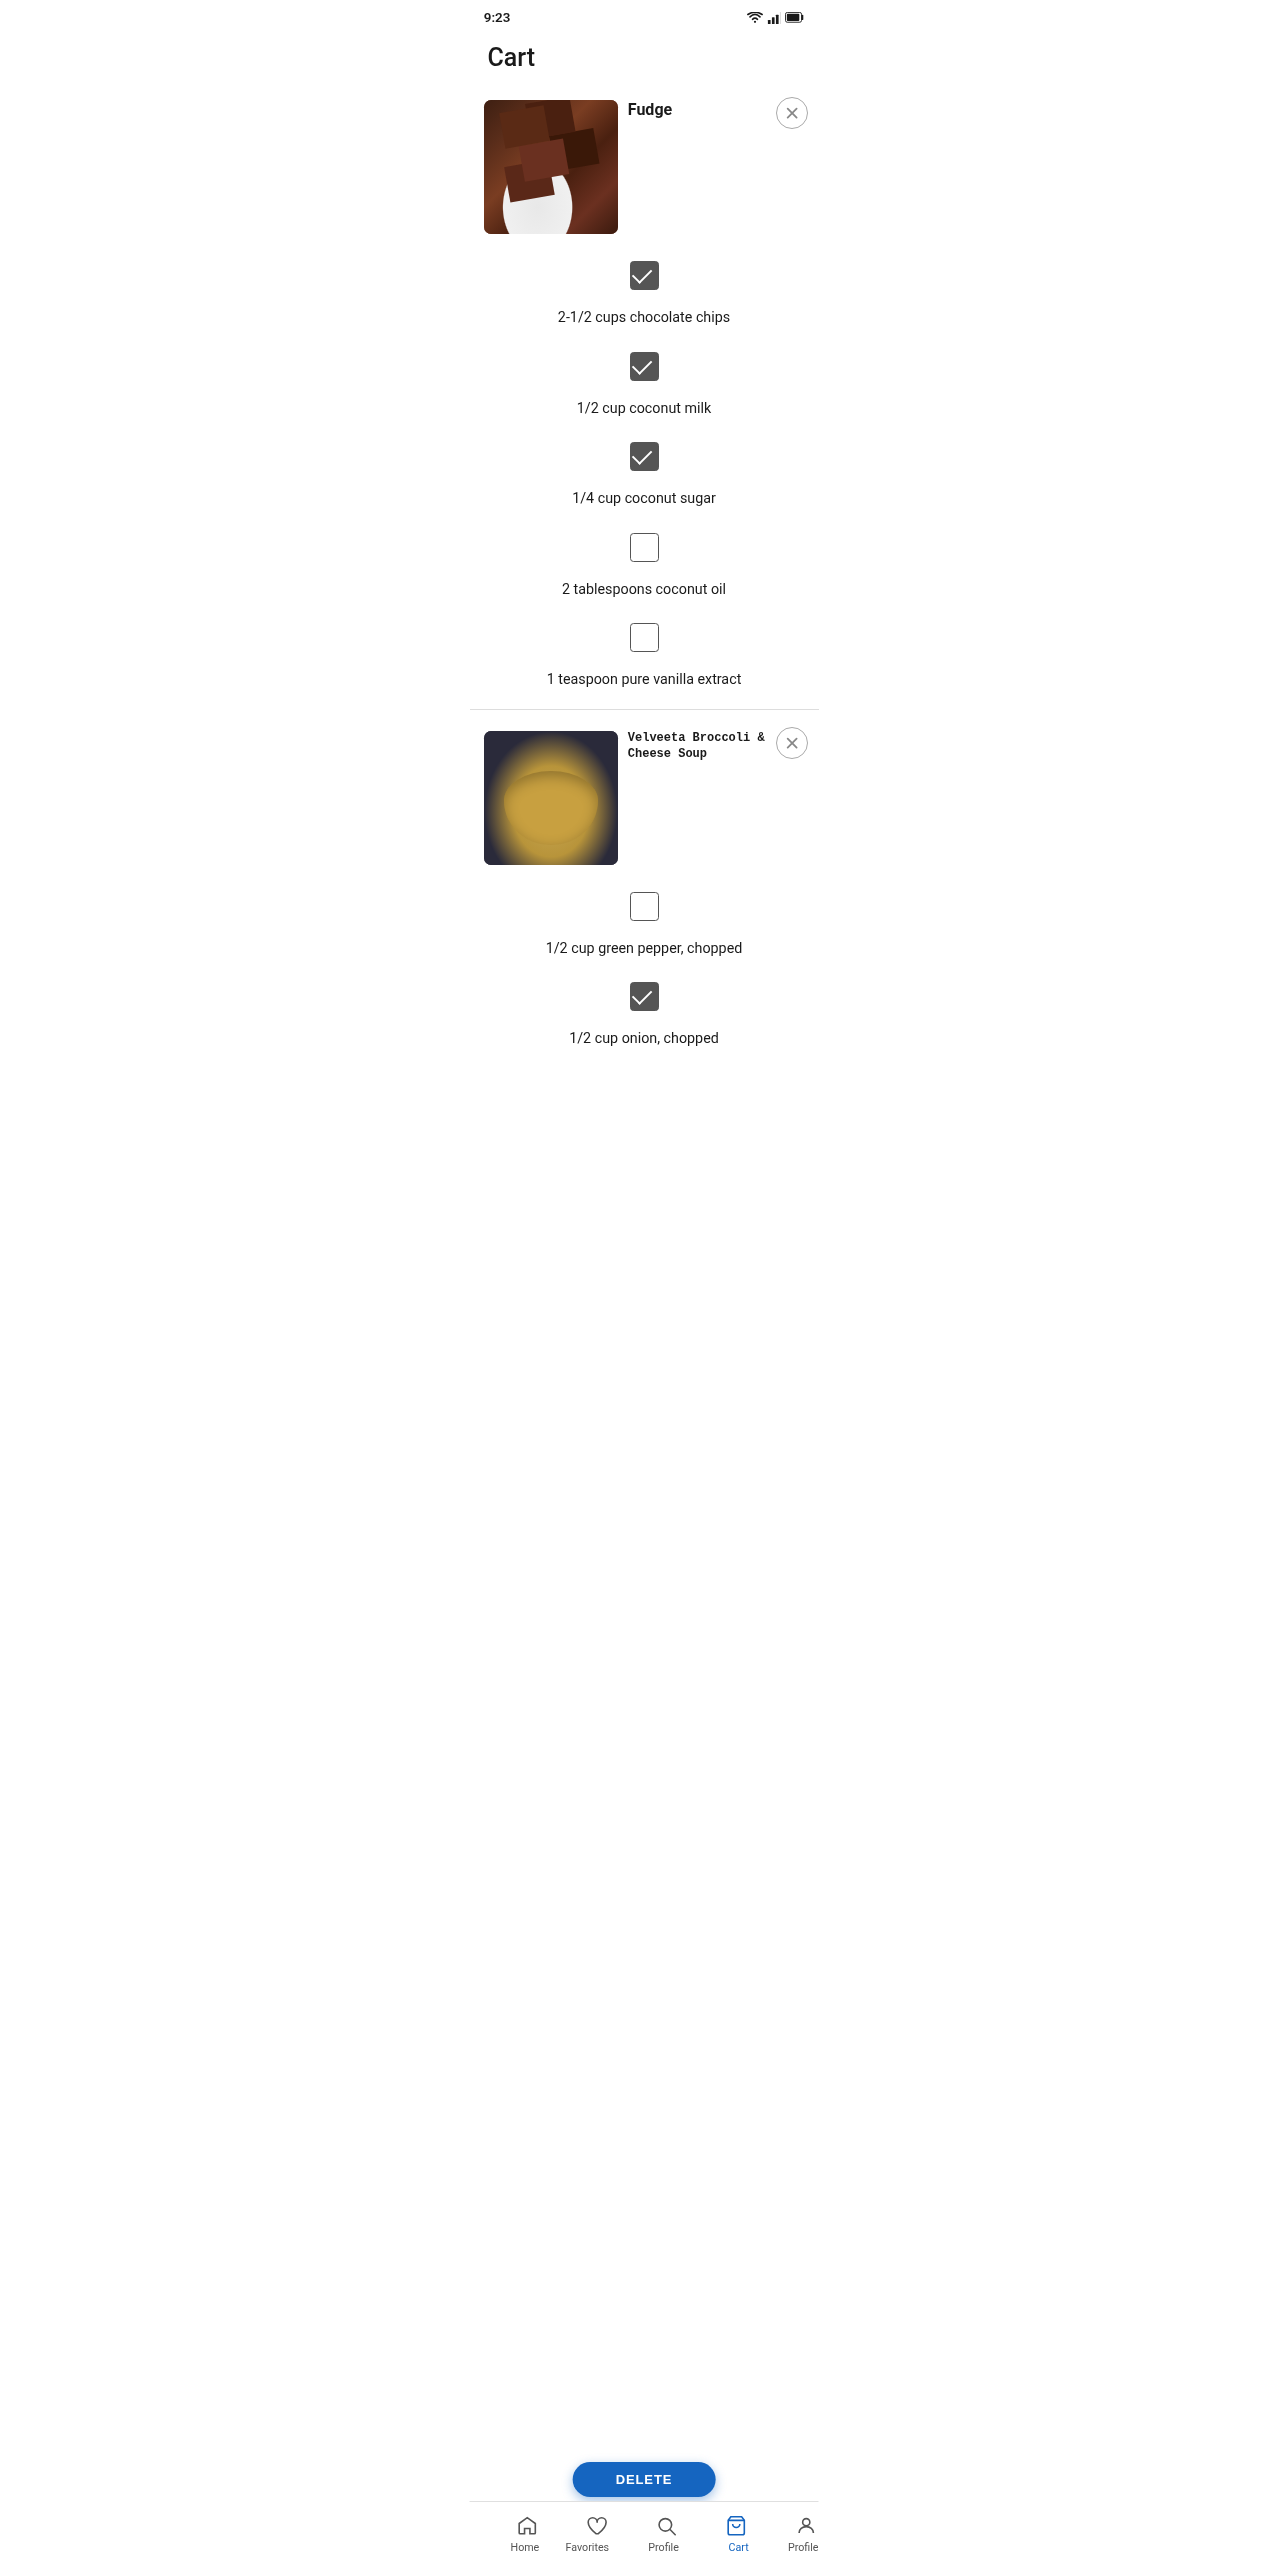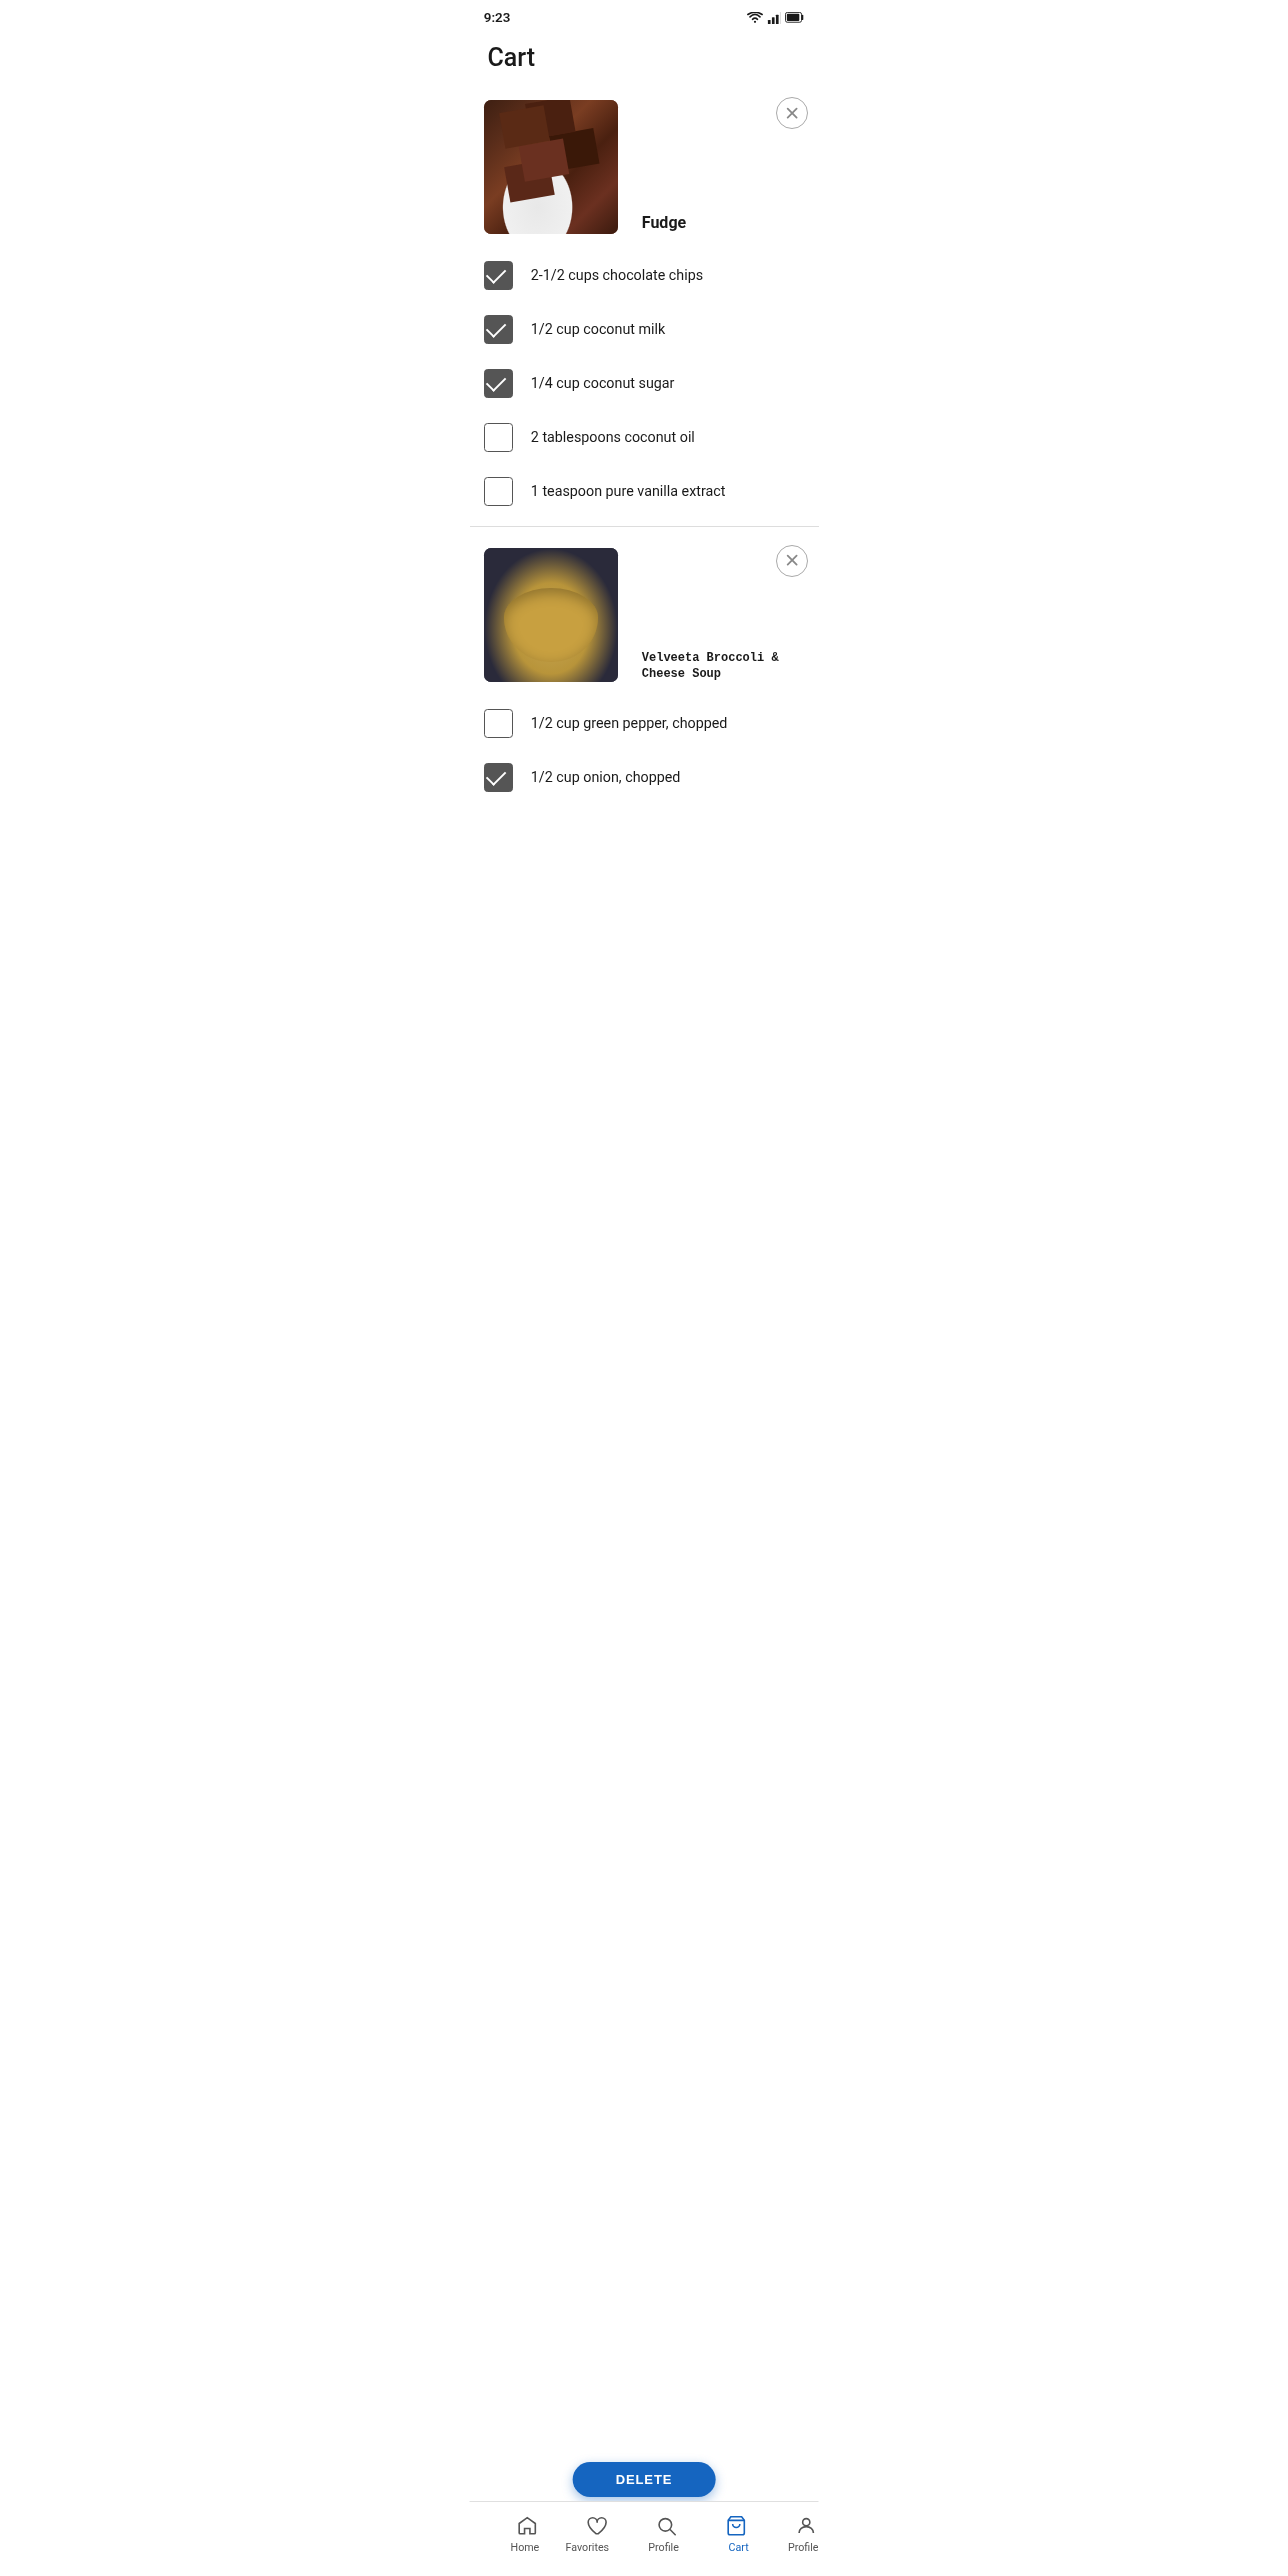--- a/index.html
+++ b/index.html
@@ -52,23 +52,23 @@
     }
 
     
     .recipe-section {
       margin-bottom: 7.2px;
     }
 
     .recipe-header {
       position: relative;
       display: flex;
-      align-items: flex-end;
+      align-items: flex-start;
       padding: 14.3px 14.3px 14.3px 14.3px;
-      gap: 24px;
+      gap: 10px;
     }
 
     
     .fudge-img {
       width: 134px;
       height: 134px;
       border-radius: 7.2px;
       background: #6b3a2a;
       position: relative;
       overflow: hidden;
@@ -156,20 +156,21 @@
     .ingredients-list {
       padding: 0 14.3px;
     }
 
     .ingredient-item {
       display: flex;
       align-items: center;
       padding: 12.5px 0;
       gap: 18px;
       border-bottom: none;
+      flex-direction: column;
     }
 
     .checkbox {
       width: 29px;
       height: 29px;
       border: 1.8px solid #555;
       border-radius: 3.6px;
       flex-shrink: 0;
       display: flex;
       align-items: center;

